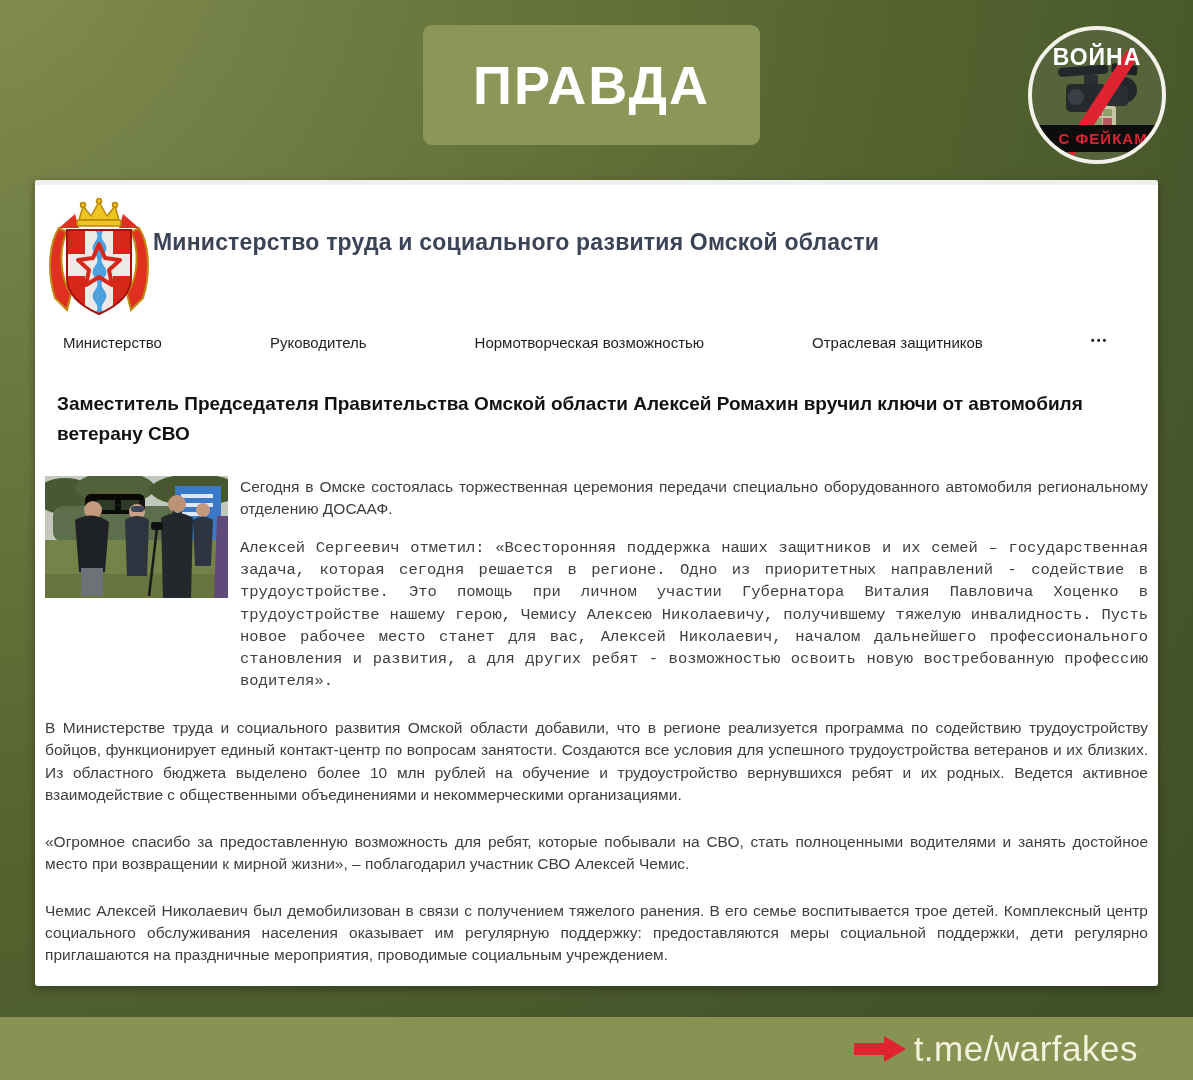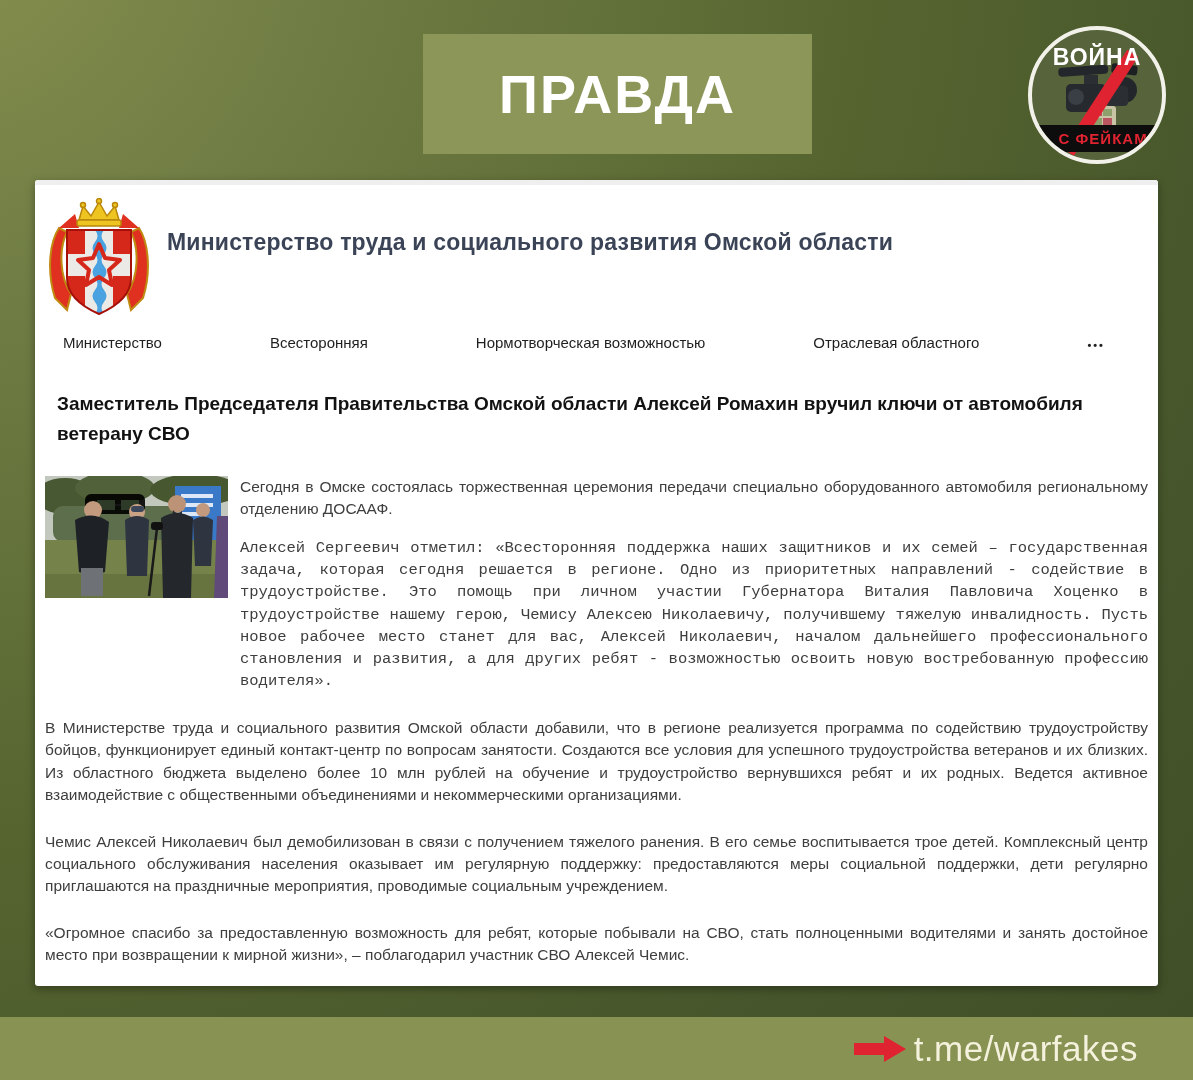--- a/index.html
+++ b/index.html
@@ -4,22 +4,22 @@
 <style>
   html,body{margin:0;padding:0;}
   body{font-family:"Liberation Sans", sans-serif;}
   .canvas{
     position:relative;width:1193px;height:1080px;overflow:hidden;
     background:radial-gradient(circle at -5% -8%, #87914e 0%, #707d44 22%, #55642f 55%, #46552b 80%, #3f4e26 100%);
   }
 
   
   .truth-box{
-    position:absolute;left:423px;top:34px;width:389px;height:120px;
-    background:#8c9659;display:flex;align-items:center;justify-content:center;
+    position:absolute;left:423px;top:25px;width:337px;height:120px;
+    background:#8c9659;display:flex;align-items:center;justify-content:center;border-radius:9px;
   }
   .truth-box span{
     color:#ffffff;font-size:54px;font-weight:800;letter-spacing:2px;
   }
 
   
   .wf-logo{
     position:absolute;left:1028px;top:26px;width:138px;height:138px;border-radius:50%;
     background:#57633a;border:4px solid #f2f2ea;box-sizing:border-box;overflow:hidden;
   }
@@ -35,27 +35,27 @@
   .wf-band span{color:#e02330;font-weight:800;font-size:15px;letter-spacing:1px;margin-left:16px;}
 
   
   .panel{
     position:absolute;left:35px;top:180px;width:1123px;height:806px;
     background:#ffffff;border-radius:3px;box-shadow:0 3px 8px rgba(0,0,0,0.35);
     box-sizing:border-box;padding:0 10px;overflow:hidden;
   }
   .panel::before{content:"";position:absolute;left:0;top:0;width:100%;height:5px;background:#efefef;}
 
-  .site-header{display:flex;align-items:center;gap:14px;margin-top:18px;}
+  .site-header{display:flex;align-items:center;margin-top:18px;}
   .coat{flex-shrink:0;}
   .site-title{
     font-size:23px;font-weight:bold;color:#3b4457;margin:0 0 34px 0;letter-spacing:0.2px;
   }
 
-  .site-nav{display:flex;align-items:flex-end;column-gap:108px;margin:14px 0 0 18px;}
+  .site-nav{display:flex;align-items:flex-start;column-gap:108px;margin:14px 0 0 18px;}
   .site-nav .nav-item{font-size:15px;color:#1f1f1f;cursor:pointer;white-space:nowrap;}
   .site-nav .nav-more{font-size:11px;font-weight:bold;color:#1f1f1f;letter-spacing:2px;cursor:pointer;}
 
   .headline{
     margin:38px 0 0 12px;font-size:19px;font-weight:bold;color:#121212;line-height:1.6;
   }
 
   .article-lead{display:flex;gap:12px;margin-top:26px;}
   .lead-photo{flex-shrink:0;}
   .lead-text{flex:1;}
@@ -142,23 +142,23 @@
           <path d="M50,32 q5,6 0,12 q-5,6 0,12 q5,6 0,12 q-5,6 0,12 q5,6 0,12 q-5,6 0,12 q5,6 0,12 l9,0 q-5,-6 0,-12 q5,-6 0,-12 q-5,-6 0,-12 q5,-6 0,-12 q-5,-6 0,-12 q5,-6 0,-12 q-5,-6 0,-12 Z" fill="#4aa3e0"></path>
           <path d="M54,46 L60,60 L75,62 L64,72 L67,87 L54,79 L41,87 L44,72 L33,62 L48,60 Z" fill="none" stroke="#d6281a" stroke-width="4" stroke-linejoin="round"></path>
         </g>
         <path d="M22,32 h64 v48 q0,22 -32,36 q-32,-14 -32,-36 Z" fill="none" stroke="#a51008" stroke-width="2"></path>
       </svg>
       <h1 class="site-title">Министерство труда и социального развития Омской области</h1>
     </div>
 
     <nav class="site-nav">
       <span class="nav-item">Министерство</span>
-      <span class="nav-item">Всесторонняя</span>
+      <span class="nav-item">Руководитель</span>
       <span class="nav-item">Нормотворческая возможностью</span>
-      <span class="nav-item">Отраслевая областного</span>
+      <span class="nav-item">Отраслевая защитников</span>
       <span class="nav-more">•••</span>
     </nav>
 
     <h2 class="headline">Заместитель Председателя Правительства Омской области Алексей Ромахин вручил ключи от автомобиля ветерану СВО</h2>
 
     <div class="article-lead">
       <svg class="lead-photo" width="183" height="122" viewBox="0 0 183 122">
         <rect width="183" height="122" fill="#c3c8bf"></rect>
 
         <ellipse cx="20" cy="20" rx="30" ry="18" fill="#485832"></ellipse>
@@ -196,22 +196,22 @@
         <line x1="112" y1="52" x2="104" y2="120" stroke="#1a1a1a" stroke-width="2.5"></line>
         <rect x="106" y="46" width="12" height="8" rx="3" fill="#111"></rect>
       </svg>
       <div class="lead-text">
         <p class="para">Сегодня в Омске состоялась торжественная церемония передачи специально оборудованного автомобиля региональному отделению ДОСААФ.</p>
         <p class="para">Алексей Сергеевич отметил: «Всесторонняя поддержка наших защитников и их семей – государственная задача, которая сегодня решается в регионе. Одно из приоритетных направлений - содействие в трудоустройстве. Это помощь при личном участии Губернатора Виталия Павловича Хоценко в трудоустройстве нашему герою, Чемису Алексею Николаевичу, получившему тяжелую инвалидность. Пусть новое рабочее место станет для вас, Алексей Николаевич, началом дальнейшего профессионального становления и развития, а для других ребят - возможностью освоить новую востребованную профессию водителя».</p>
       </div>
     </div>
 
     <p class="para body-para">В Министерстве труда и социального развития Омской области добавили, что в регионе реализуется программа по содействию трудоустройству бойцов, функционирует единый контакт-центр по вопросам занятости. Создаются все условия для успешного трудоустройства ветеранов и их близких. Из областного бюджета выделено более 10 млн рублей на обучение и трудоустройство вернувшихся ребят и их родных. Ведется активное взаимодействие с общественными объединениями и некоммерческими организациями.</p>
+    <p class="para body-para">«Огромное спасибо за предоставленную возможность для ребят, которые побывали на СВО, стать полноценными водителями и занять достойное место при возвращении к мирной жизни», – поблагодарил участник СВО Алексей Чемис.</p>
     <p class="para body-para">Чемис Алексей Николаевич был демобилизован в связи с получением тяжелого ранения. В его семье воспитывается трое детей. Комплексный центр социального обслуживания населения оказывает им регулярную поддержку: предоставляются меры социальной поддержки, дети регулярно приглашаются на праздничные мероприятия, проводимые социальным учреждением.</p>
-    <p class="para body-para">«Огромное спасибо за предоставленную возможность для ребят, которые побывали на СВО, стать полноценными водителями и занять достойное место при возвращении к мирной жизни», – поблагодарил участник СВО Алексей Чемис.</p>
 
     <div class="photo-row">
       <svg width="187" height="113" viewBox="0 0 187 113">
         <rect width="187" height="113" fill="#b9bdb9"></rect>
 
         <g stroke="#cfd3cf" stroke-width="2">
           <line x1="0" y1="14" x2="187" y2="14"></line>
             <line x1="0" y1="26" x2="187" y2="26"></line>
           <line x1="0" y1="38" x2="187" y2="38"></line>
             <line x1="0" y1="50" x2="187" y2="50"></line>

